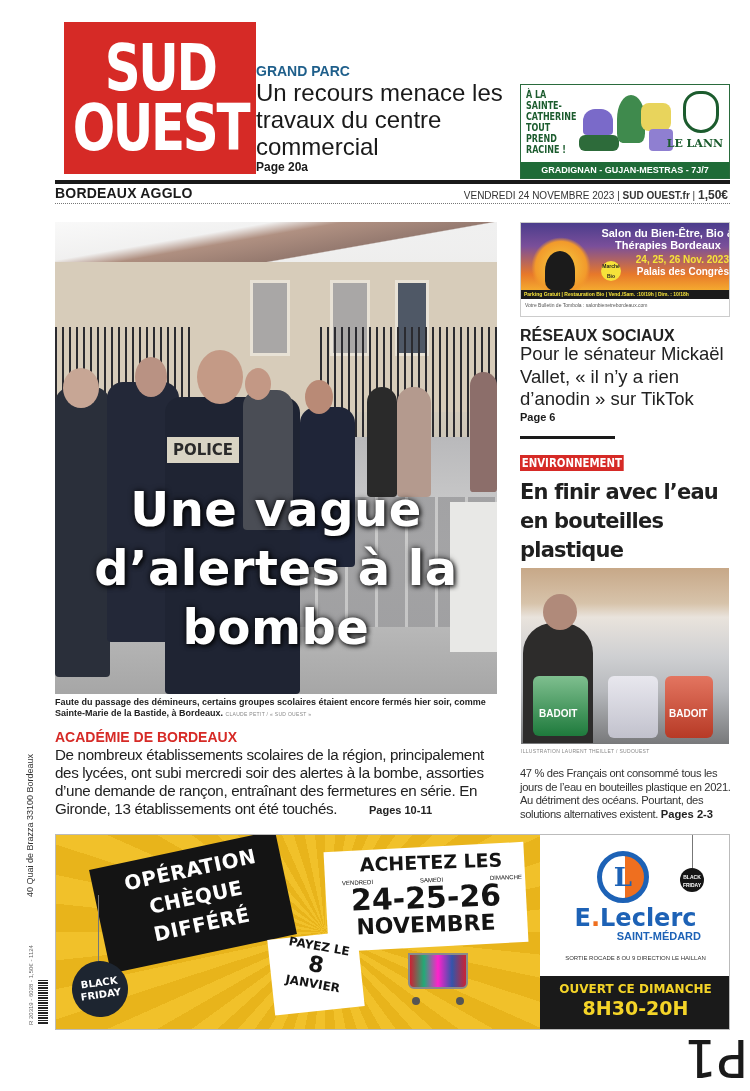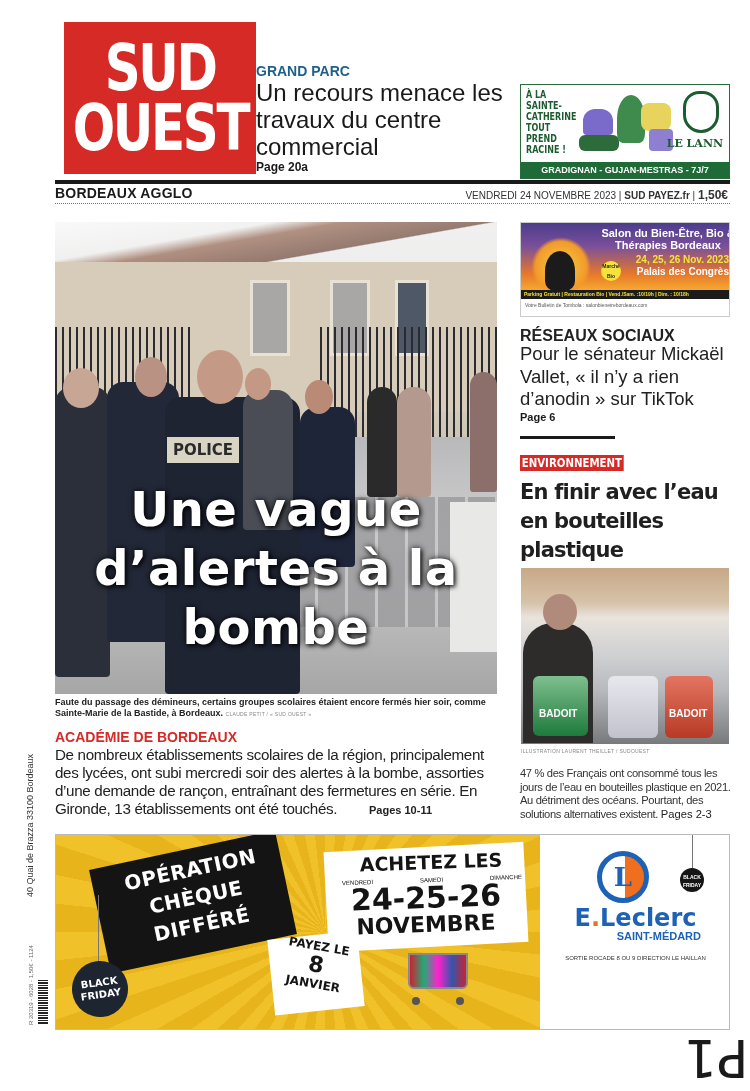--- a/index.html
+++ b/index.html
@@ -70,21 +70,21 @@
   .env-title { position: absolute; left: 520px; top: 478px; width: 215px; font-family: "DejaVu Sans", sans-serif; font-weight: bold; font-size: 21px; line-height: 29px; letter-spacing: -0.8px; color: #1f1f1f; }
   .env-photo { position: absolute; left: 521px; top: 568px; width: 208px; height: 176px; overflow: hidden; background: linear-gradient(180deg,#c7a888 0%,#d7c3aa 20%,#e9e3dc 28%,#cfd0d2 50%,#b6b8bc 70%,#78797b 100%); }
   .env-photo .man { position: absolute; left: 2px; top: 55px; width: 70px; height: 120px; background: #2d2c2b; border-radius: 30px 30px 0 0; }
   .env-photo .face { position: absolute; left: 22px; top: 26px; width: 34px; height: 36px; background: #b08a7a; border-radius: 50%; }
   .env-photo .pack1 { position: absolute; left: 12px; top: 108px; width: 55px; height: 60px; background: linear-gradient(180deg,#7fbf8f,#1e7a3c); border-radius: 6px; }
   .env-photo .pack2 { position: absolute; left: 87px; top: 108px; width: 50px; height: 62px; background: linear-gradient(180deg,#ecebf2,#c9c9d5); border-radius: 6px; opacity: .9; }
   .env-photo .pack3 { position: absolute; left: 144px; top: 108px; width: 48px; height: 62px; background: linear-gradient(180deg,#e37560,#b73a26); border-radius: 6px; }
   .env-photo .lbl { position: absolute; top: 140px; color: #fff; font-weight: bold; font-size: 10px; }
   .env-credit { position: absolute; left: 521px; top: 748px; font-size: 5px; color: #888; letter-spacing: .3px; }
   .env-body { position: absolute; left: 520px; top: 767px; width: 215px; font-size: 11.2px; line-height: 13.5px; color: #333; letter-spacing: -0.35px; }
-  .env-body .page { font-weight: normal; color: #222; letter-spacing: 0; }
+  .env-body .page { font-weight: bold; color: #222; letter-spacing: 0; }
 
   
   .ad-leclerc { position: absolute; left: 55px; top: 834px; width: 675px; height: 196px; border: 1px solid #bbb; overflow: hidden; background: repeating-conic-gradient(from 0deg at 40% 50%, #f1c12a 0deg 6deg, #e8b41b 6deg 12deg); }
   .ad-leclerc .op-box { position: absolute; left: 42px; top: 14px; width: 190px; height: 106px; background: #141414; transform: rotate(-12deg); }
   .ad-leclerc .op-text { position: absolute; left: 40px; top: 20px; width: 200px; color: #fff; font-family: "DejaVu Sans", sans-serif; font-weight: bold; font-size: 20px; line-height: 28px; text-align: center; transform: rotate(-12deg); letter-spacing: .5px; }
   .ad-leclerc .bf-tag { position: absolute; left: 16px; top: 126px; width: 56px; height: 56px; border-radius: 50%; background: #1d2530; color: #fff; font-family: "DejaVu Sans", sans-serif; font-weight: bold; font-size: 10px; line-height: 12px; text-align: center; padding-top: 16px; transform: rotate(-8deg); }
   .ad-leclerc .string { position: absolute; left: 42px; top: 60px; width: 1px; height: 68px; background: #777; }
   .ad-leclerc .date-box { position: absolute; left: 270px; top: 12px; width: 200px; height: 100px; background: #fff; transform: rotate(-3deg); }
   .ad-leclerc .achetez { position: absolute; left: 280px; top: 16px; width: 190px; text-align: center; font-family: "DejaVu Sans", sans-serif; font-weight: bold; font-size: 19px; color: #141414; transform: rotate(-2deg); }
   .ad-leclerc .days { position: absolute; left: 286px; top: 42px; width: 180px; display: flex; justify-content: space-between; font-size: 6px; color: #141414; transform: rotate(-2deg); }
@@ -139,21 +139,21 @@
   <div class="fig2b"></div>
   <div class="brand-icon"></div>
   <div class="brand">LE LANN</div>
   <div class="bar">GRADIGNAN - GUJAN-MESTRAS - 7J/7</div>
 </div>
 
 <div class="rule-thick"></div>
 <div class="section">BORDEAUX AGGLO</div>
 <div class="dateline">
   <span>VENDREDI 24 NOVEMBRE 2023 |</span>
-  <b>SUD PAYEZ.fr</b><span> | </span><span class="price">1,50€</span>
+  <b>SUD OUEST.fr</b><span> | </span><span class="price">1,50€</span>
 </div>
 <div class="rule-dot"></div>
 
 <div class="main-photo">
   <div class="mp-roof"></div>
   <div class="mp-wall"></div>
   <div class="mp-win" style="left:195px;"></div>
   <div class="mp-win" style="left:275px;"></div>
   <div class="mp-win" style="left:340px;width:34px;background:#4f5866;"></div>
   <div class="mp-gate" style="left:0;width:135px;"></div>
@@ -245,19 +245,23 @@
   <div class="cart"></div>
   <div class="wheel" style="left:356px;"></div>
   <div class="wheel" style="left:400px;"></div>
   <div class="right">
     <div class="logo-l">L</div>
     <div class="string2"></div>
     <div class="bf-small">BLACK FRIDAY</div>
     <div class="name"><span>E</span><span class="dot">.</span><span>Leclerc</span></div>
     <div class="store">SAINT-MÉDARD</div>
     <div class="dir">SORTIE ROCADE 8 OU 9 DIRECTION LE HAILLAN</div>
+    <div class="hours">
+      <div class="l1">OUVERT CE DIMANCHE</div>
+      <div class="l2">8H30-20H</div>
+    </div>
   </div>
 </div>
 
 <div class="side-address">40 Quai de Brazza 33100 Bordeaux</div>
 <div class="side-code">R 20319 - 6028 - 1,50€ - 1124</div>
 <div class="barcode"></div>
 <div class="page-num">P1</div>
 
 </body></html>

